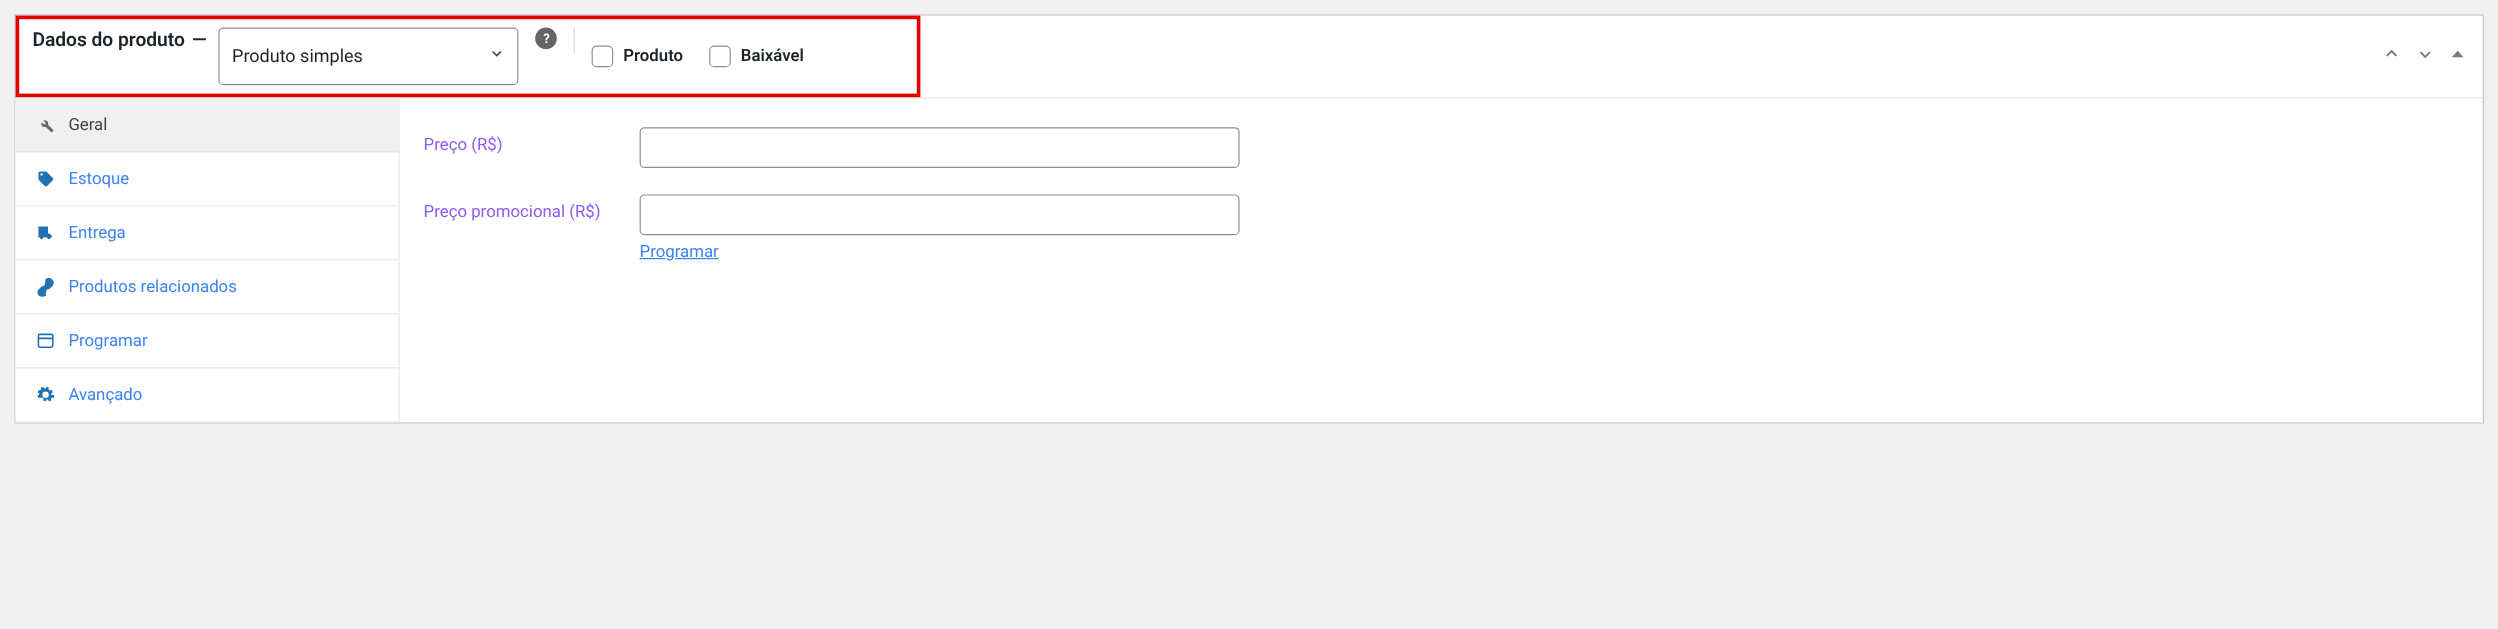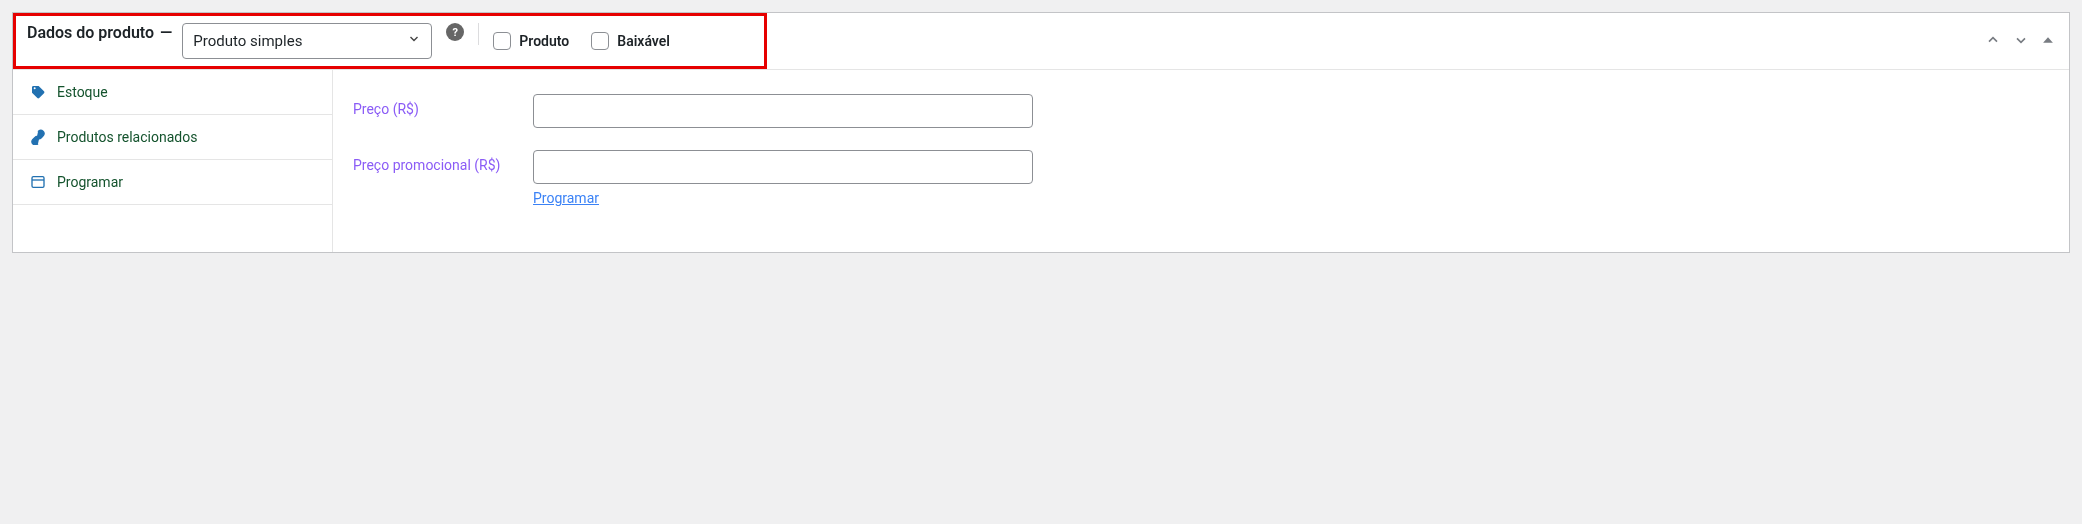--- a/index.html
+++ b/index.html
@@ -38,21 +38,21 @@
   .header-dash {
     font-size: 16px;
     font-weight: 600;
     margin-right: 10px;
   }
   .product-type-select {
     display: flex;
     align-items: center;
     justify-content: space-between;
     min-width: 250px;
-    height: 36px;
+    height: 48px;
     padding: 0 10px;
     border: 1px solid #8c8f94;
     border-radius: 4px;
     background: #fff;
     font-size: 15px;
     cursor: pointer;
   }
   .product-type-select .chev { color: #444; }
   .help-icon {
     width: 18px;
@@ -101,21 +101,21 @@
     min-width: 320px;
     background: #fff;
     border-right: 1px solid #e5e5e5;
   }
   .tab-item {
     display: flex;
     align-items: center;
     gap: 10px;
     padding: 14px 16px;
     border-bottom: 1px solid #e5e5e5;
-    color: #14532d;
+    color: #3b82f6;
     cursor: pointer;
     font-size: 14px;
   }
   .tab-item.active {
     background: #f0f0f1;
     color: #3c434a;
   }
   .tab-item .ico { width: 18px; display: inline-flex; justify-content: center; }
   .tab-item svg { width: 16px; height: 16px; }
   .content {
@@ -198,50 +198,74 @@
         <svg viewBox="0 0 20 20" width="14" height="14">
             <path d="M3 14 L10 6 L17 14 Z" fill="currentColor"></path>
           </svg>
       </span>
     </div>
   </div>
 
   <div class="panel-body">
     <div class="side-tabs">
 
+      <div class="tab-item active">
+        <span class="ico">
+          <svg viewBox="0 0 24 24">
+              <path fill="#666" d="M22 19l-7-7c.6-1.5.3-3.3-.9-4.5-1.3-1.3-3.3-1.6-4.9-.8l3 3-2.1 2.1-3-3c-.8 1.6-.5 3.6.8 4.9 1.2 1.2 3 1.5 4.5.9l7 7 2.6-2.6z"></path>
+            </svg>
+        </span>
+        <span>Geral</span>
+      </div>
 
       <div class="tab-item">
         <span class="ico">
           <svg viewBox="0 0 24 24">
               <path fill="#2271b1" d="M21 11l-8-8H5c-1.1 0-2 .9-2 2v8l8 8c.8.8 2 .8 2.8 0l7.2-7.2c.8-.8.8-2 0-2.8zM7 8a1.5 1.5 0 110-3 1.5 1.5 0 010 3z"></path>
             </svg>
         </span>
         <span>Estoque</span>
       </div>
 
+      <div class="tab-item">
+        <span class="ico">
+          <svg viewBox="0 0 24 24">
+              <path fill="#2271b1" d="M3 4h12v9h2l3 3v2h-2a2 2 0 11-4 0H9a2 2 0 11-4 0H3V4z"></path>
+            </svg>
+        </span>
+        <span>Entrega</span>
+      </div>
 
       <div class="tab-item">
         <span class="ico">
           <svg viewBox="0 0 24 24">
               <path fill="#2271b1" d="M10 13a5 5 0 007 0l3-3a5 5 0 00-7-7l-1 1m2 9a5 5 0 00-7 0l-3 3a5 5 0 007 7l1-1" stroke="#2271b1" stroke-width="2"></path>
             </svg>
         </span>
         <span>Produtos relacionados</span>
       </div>
 
       <div class="tab-item">
         <span class="ico">
           <svg viewBox="0 0 24 24">
               <rect x="3" y="4" width="18" height="16" rx="2" fill="none" stroke="#2271b1" stroke-width="2"></rect>
               <line x1="3" y1="9" x2="21" y2="9" stroke="#2271b1" stroke-width="2"></line>
             </svg>
         </span>
         <span>Programar</span>
       </div>
 
+      <div class="tab-item">
+        <span class="ico">
+          <svg viewBox="0 0 24 24">
+              <path fill="#2271b1" d="M12 8a4 4 0 100 8 4 4 0 000-8zm9 4l2 1-1 3-2-.5c-.4.6-.9 1.1-1.5 1.5l.5 2-3 1-1-2h-2l-1 2-3-1 .5-2c-.6-.4-1.1-.9-1.5-1.5L3 16l-1-3 2-1v-2L2 9l1-3 2 .5c.4-.6.9-1.1 1.5-1.5L6 3l3-1 1 2h2l1-2 3 1-.5 2c.6.4 1.1.9 1.5 1.5L20 6l1 3-2 1v2z"></path>
+            </svg>
+        </span>
+        <span>Avançado</span>
+      </div>
 
     </div>
 
     <div class="content">
       <div class="form-row">
         <div class="form-label">Preço (R$)</div>
         <div class="form-field">
           <input type="text" value="" style="">
         </div>
       </div>

